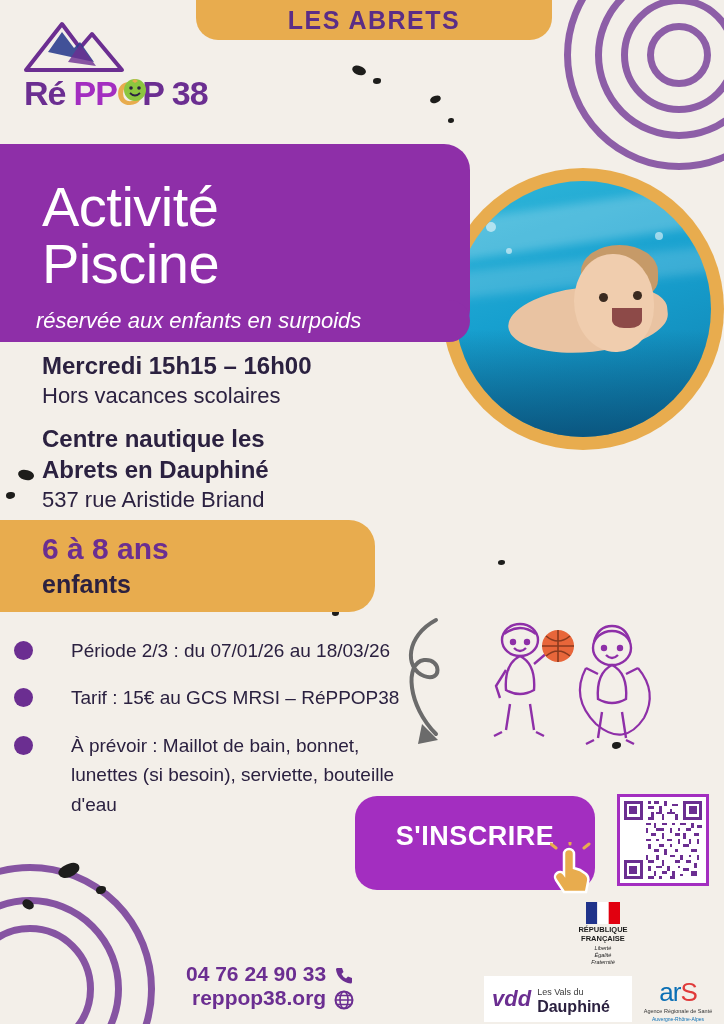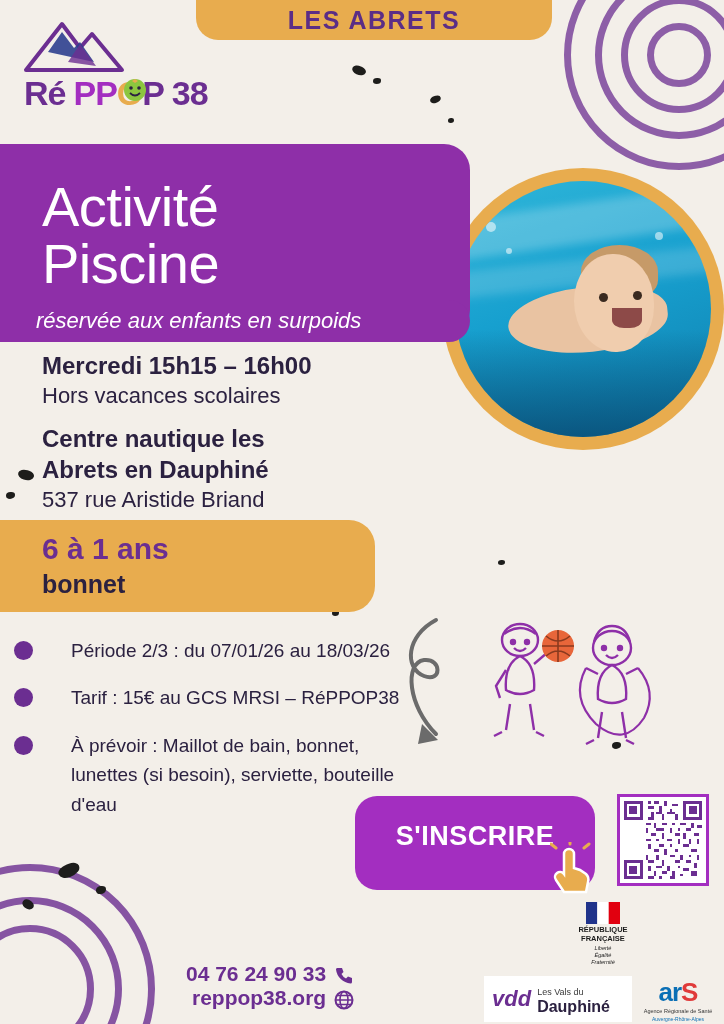--- a/index.html
+++ b/index.html
@@ -251,21 +251,21 @@
   }
   .vdd-mark { color: #6b2e91; font-weight: bold; font-size: 22px; font-style: italic; }
   .vdd-text { line-height: 1.05; }
   .vdd-t1 { font-size: 9px; color: #3a3a3a; }
   .vdd-t2 { font-size: 16px; font-weight: bold; color: #2b2140; }
 
   .logo-ars {
     position: absolute; right: 6px; bottom: 2px;
     width: 80px; text-align: center;
   }
-  .ars-mark { font-size: 26px; font-weight: bold; color: #0a6fb5; letter-spacing: -1px; }
+  .ars-mark { font-size: 26px; font-weight: normal; color: #0a6fb5; letter-spacing: -1px; }
   .ars-mark .s { color: #e03a3a; }
   .ars-t { font-size: 5.5px; color: #333; line-height: 1.25; }
   .ars-band { font-size: 5px; color: #0a6fb5; margin-top: 1px; }
 </style>
 </head>
 <body>
 
 <div class="poster">
 
   <div class="spiral-tr">
@@ -346,22 +346,22 @@
     </div>
     <div class="blk">
       <div class="ln-b">Centre nautique les</div>
       <div class="ln-b">Abrets en Dauphiné</div>
       <div class="ln">537 rue Aristide Briand</div>
       <div class="ln">38490 Les Abrets</div>
     </div>
   </div>
 
   <div class="age-band">
-    <div class="age-main">6 à 1 ans</div>
-    <div class="age-sub">bonnet</div>
+    <div class="age-main">6 à 8 ans</div>
+    <div class="age-sub">enfants</div>
   </div>
 
   <div class="bullets">
     <div class="bullet">
       <div class="dot"></div>
       <div class="bullet-text">Période 2/3 : du 07/01/26 au 18/03/26</div>
     </div>
     <div class="bullet">
       <div class="dot"></div>
       <div class="bullet-text">Tarif : 15€ au GCS MRSI – RéPPOP38</div>

